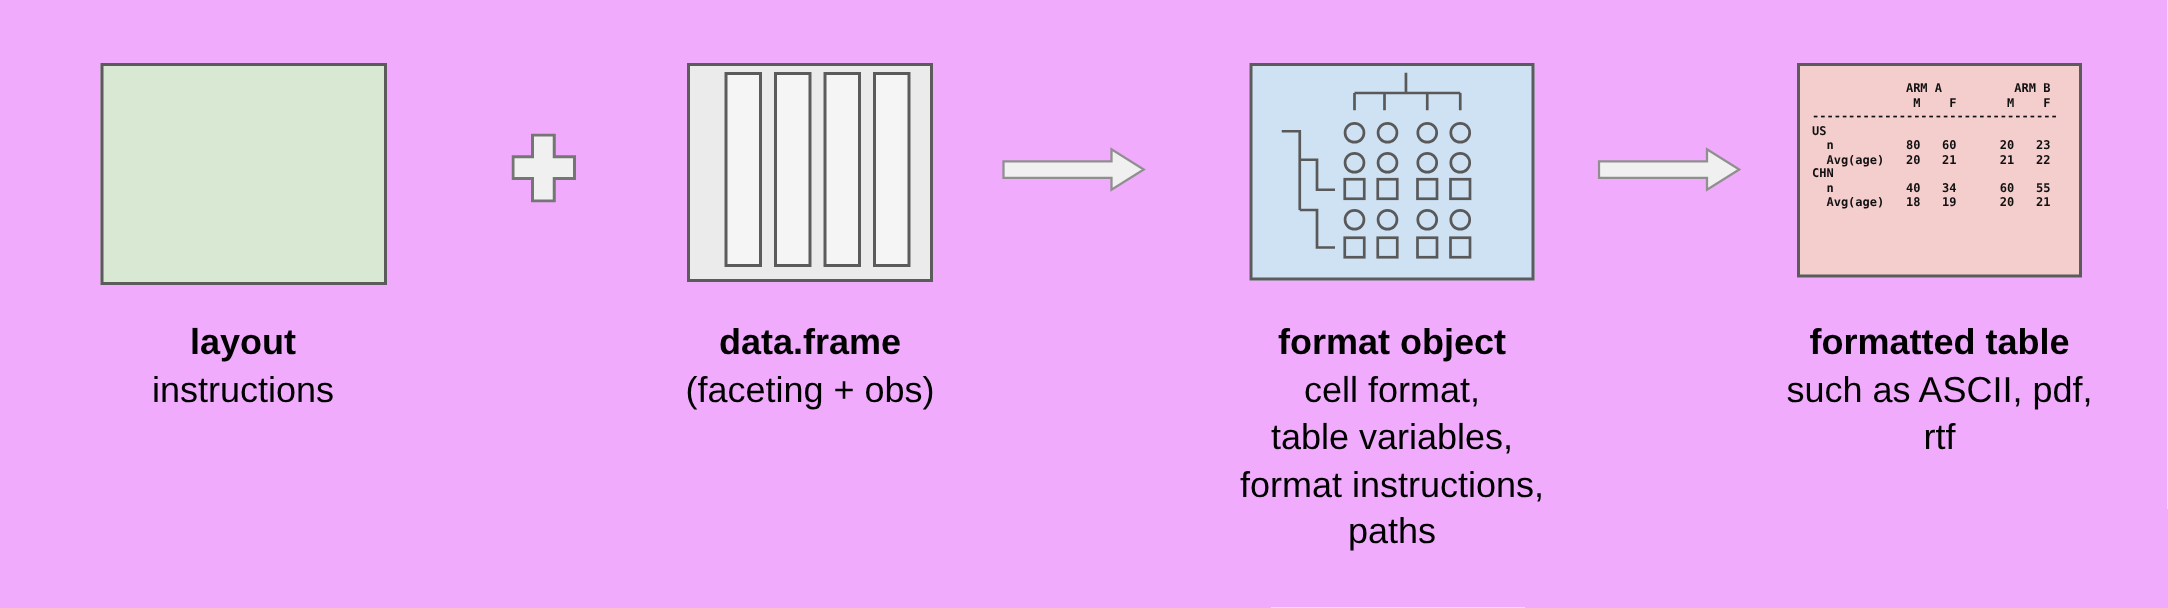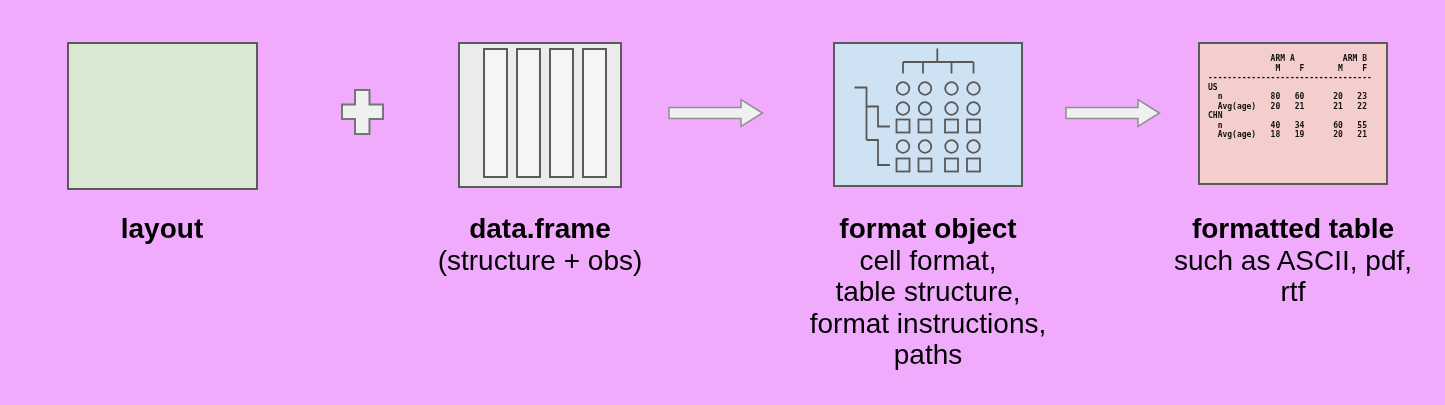--- a/index.html
+++ b/index.html
@@ -26,21 +26,21 @@
   .arrow-2{left:1065px;}
   .ascii{
     position:absolute;left:8px;top:10px;margin:0;
     font-family:"DejaVu Sans Mono",monospace;
     font-size:8px;line-height:9.5px;font-weight:bold;
     color:#111111;letter-spacing:0;
   }
   .caption{
     position:absolute;top:213px;width:320px;
     text-align:center;color:#000000;
-    font-size:28px;line-height:31.5px;
+    font-size:24px;line-height:31.5px;
   }
   .cap-title{font-weight:bold;}
   .caption-1{left:2px;}
   .caption-2{left:380px;}
   .caption-3{left:768px;}
   .caption-4{left:1133px;}
 </style>
 </head>
 <body>
 
@@ -110,31 +110,32 @@
 US
   n          80   60      20   23
   Avg(age)   20   21      21   22
 CHN
   n          40   34      60   55
   Avg(age)   18   19      20   21</pre>
   </div>
 
   <div class="caption caption-1">
     <div class="cap-title">layout</div>
+    <div class="cap-line">instructions</div>
   </div>
 
   <div class="caption caption-2">
     <div class="cap-title">data.frame</div>
-    <div class="cap-line">(structure + obs)</div>
+    <div class="cap-line">(faceting + obs)</div>
   </div>
 
   <div class="caption caption-3">
     <div class="cap-title">format object</div>
     <div class="cap-line">cell format,</div>
-    <div class="cap-line">table structure,</div>
+    <div class="cap-line">table variables,</div>
     <div class="cap-line">format instructions,</div>
     <div class="cap-line">paths</div>
   </div>
 
   <div class="caption caption-4">
     <div class="cap-title">formatted table</div>
     <div class="cap-line">such as ASCII, pdf,</div>
     <div class="cap-line">rtf</div>
   </div>
 

